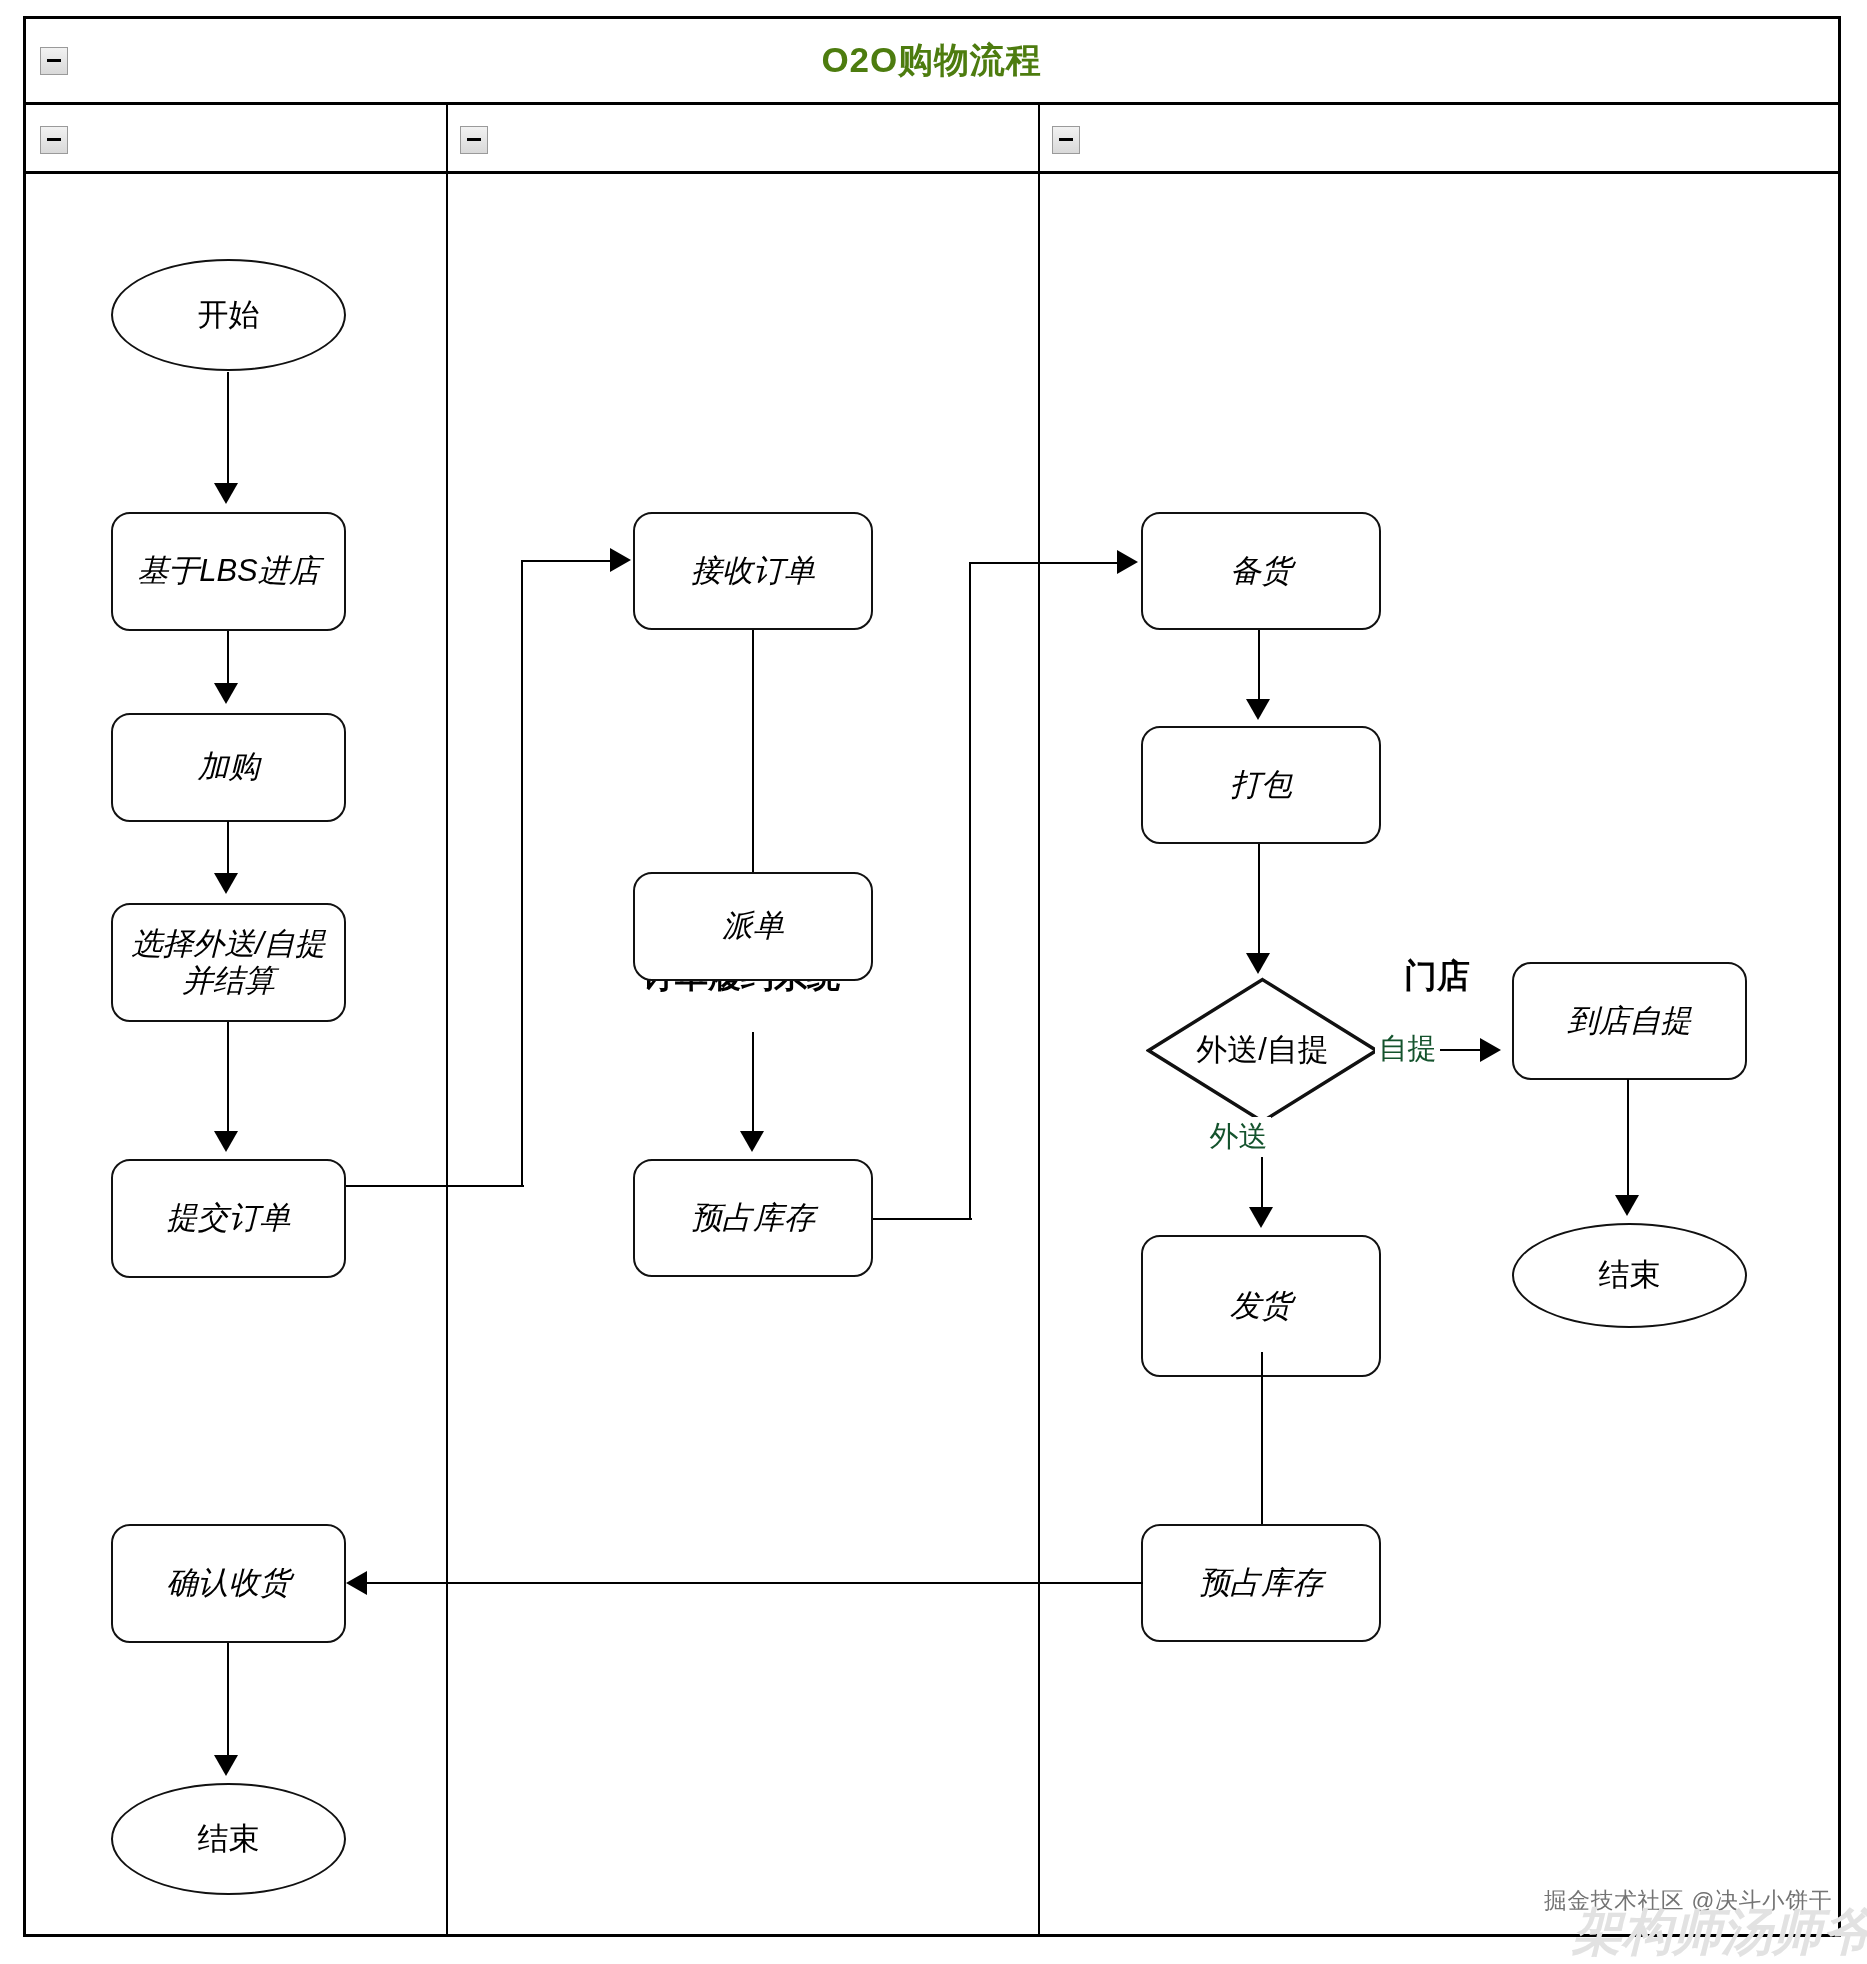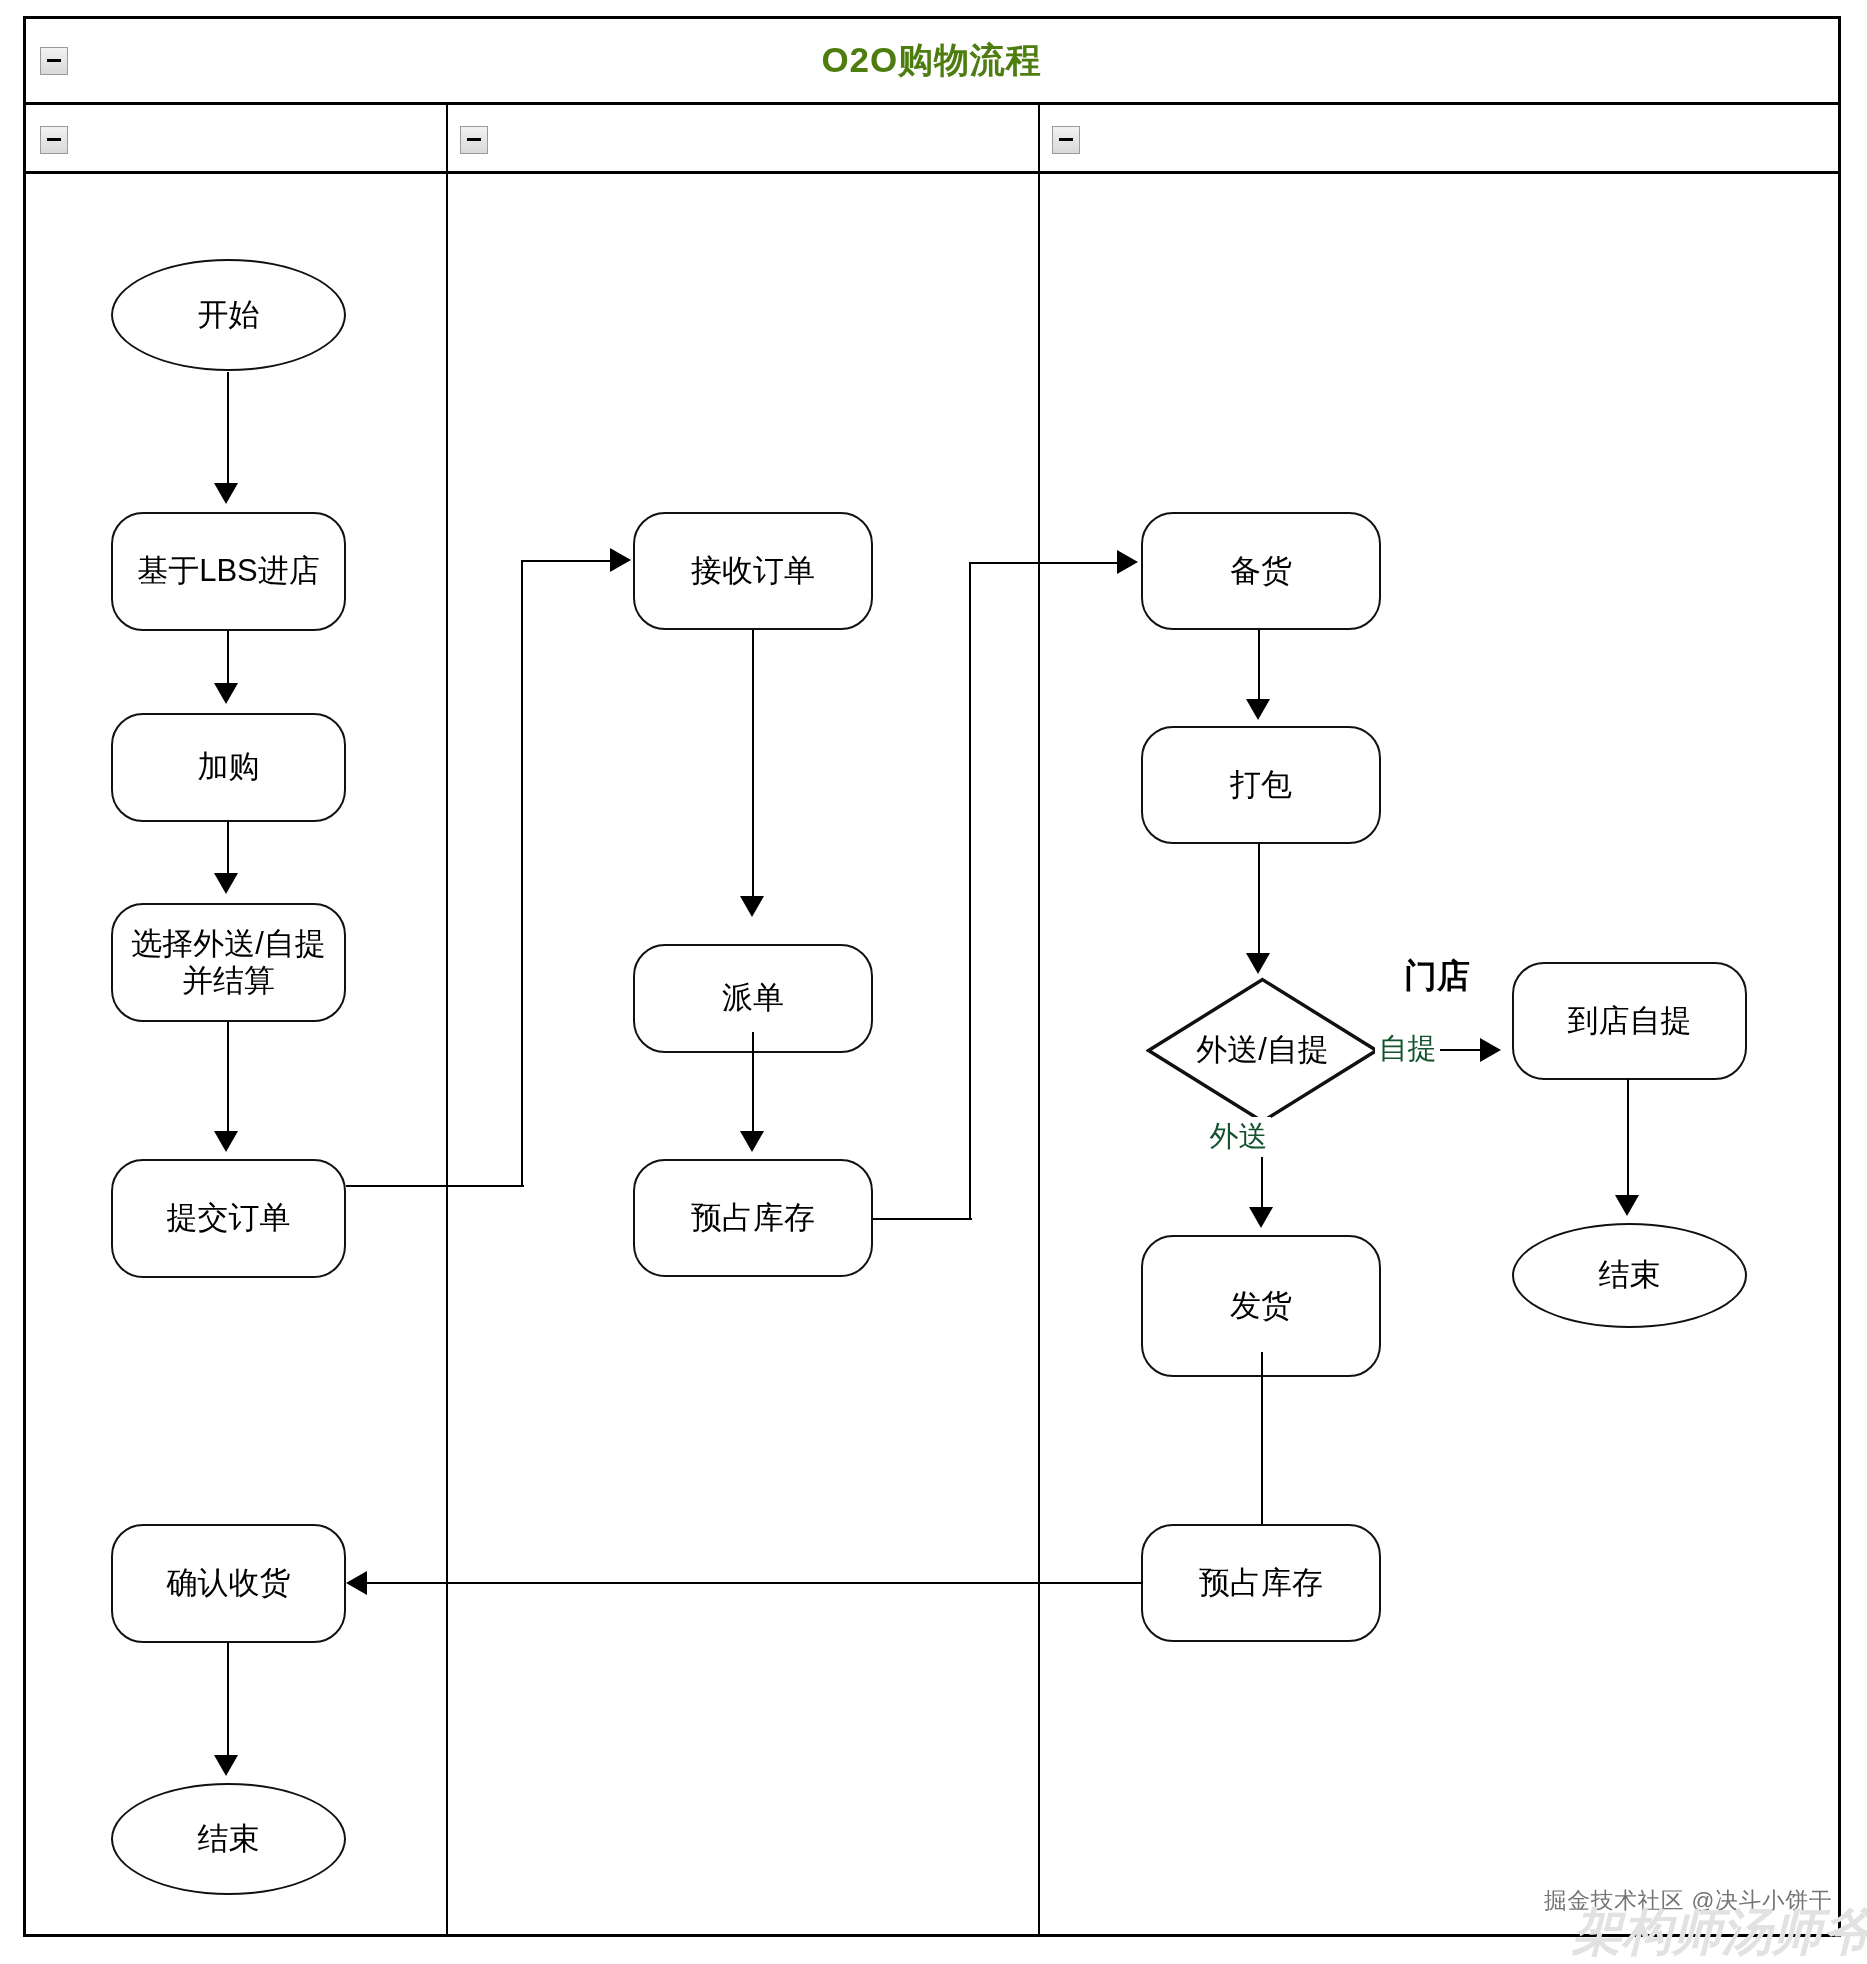--- a/index.html
+++ b/index.html
@@ -105,21 +105,22 @@
     align-items: center;
     justify-content: center;
     text-align: center;
     color: #000000;
     background: #ffffff;
     font-size: 31px;
     line-height: 1.18;
     border: 2.6px solid #111111;
   }
   .node.process {
-    border-radius: 32px;
+    border-radius: 19px;
+    font-style: italic;
   }
   .node.terminator {
     border-radius: 50%;
   }
   .node.decision {
     border: none;
     background: transparent;
   }
   .diamond-shape {
     position: absolute;
@@ -254,21 +255,21 @@
   <div class="edge-v" style="left:227px; top:1643px; height:114px;"></div>
   <div class="arrow down" style="left:214px; top:1755px;"></div>
 
   <div class="node terminator" style="left:111px; top:1783px; width:235px; height:112px;">结束</div>
 
   <div class="node process" style="left:633px; top:512px; width:240px; height:118px;">接收订单</div>
 
   <div class="edge-v" style="left:752px; top:630px; height:268px;"></div>
   <div class="arrow down" style="left:740px; top:896px;"></div>
 
-  <div class="node process" style="left:633px; top:944px; width:240px; height:109px;">派单</div>
+  <div class="node process" style="left:633px; top:872px; width:240px; height:109px;">派单</div>
 
   <div class="edge-v" style="left:752px; top:1032px; height:100px;"></div>
   <div class="arrow down" style="left:740px; top:1131px;"></div>
 
   <div class="node process" style="left:633px; top:1159px; width:240px; height:118px;">预占库存</div>
 
   <div class="edge-h" style="left:346px; top:1185px; width:178px;"></div>
   <div class="edge-v" style="left:521px; top:560px; height:627px;"></div>
   <div class="edge-h" style="left:521px; top:560px; width:90px;"></div>
   <div class="arrow right" style="left:610px; top:548px;"></div>

